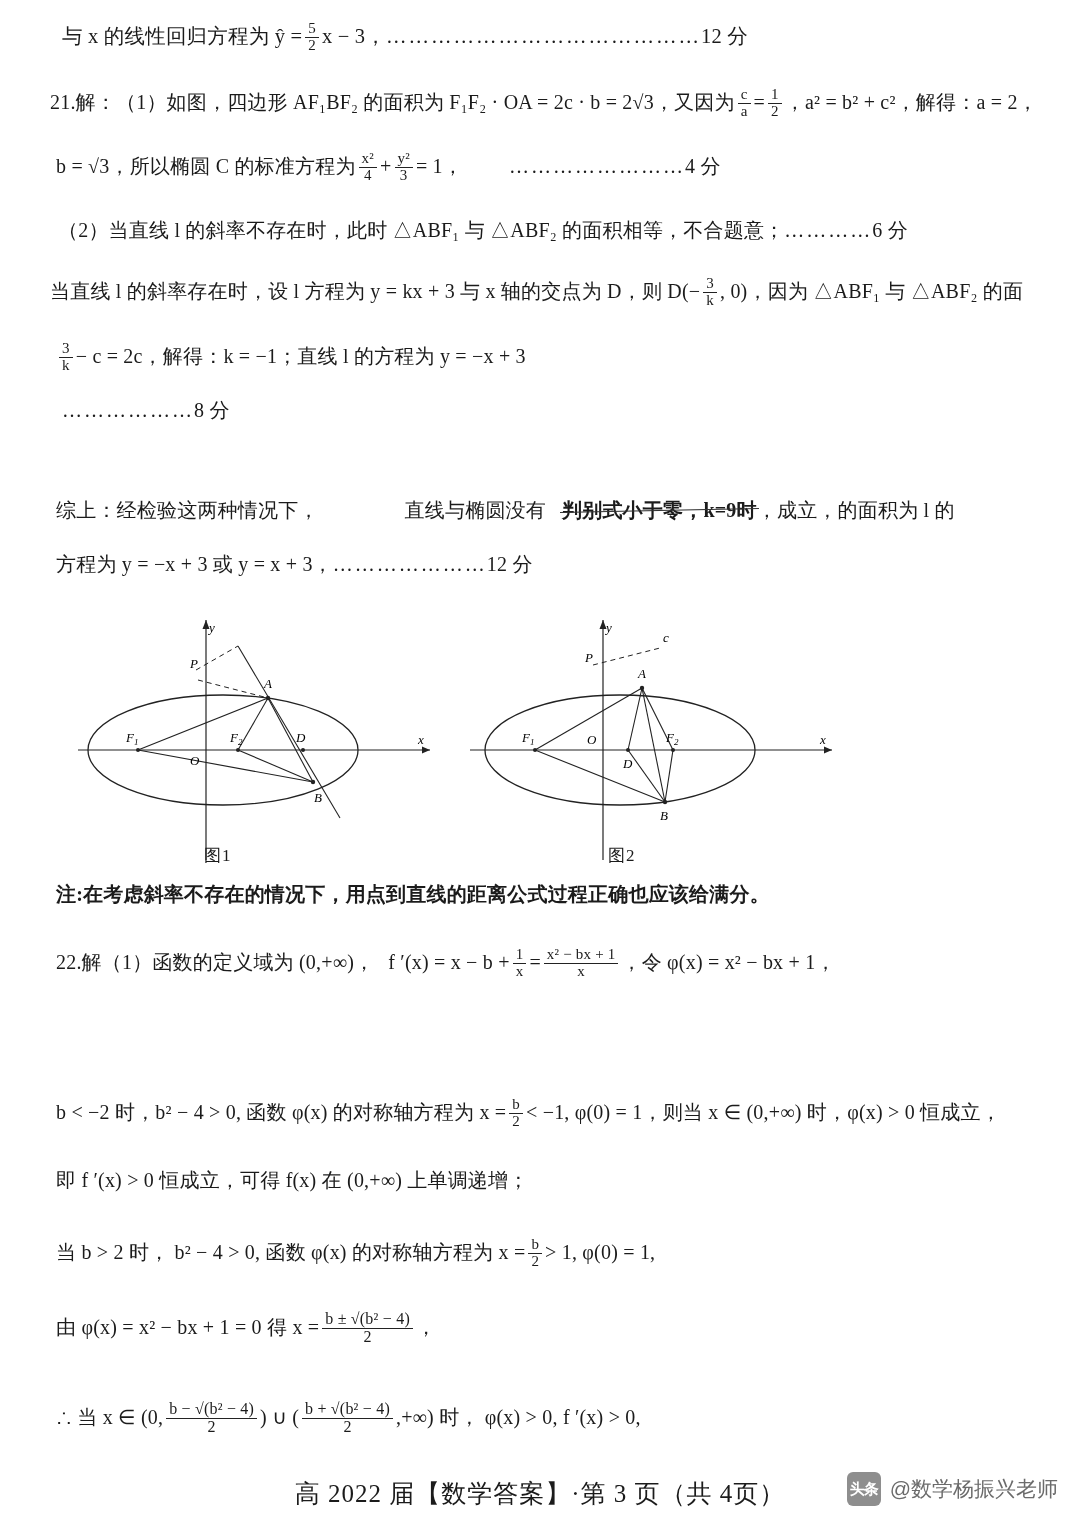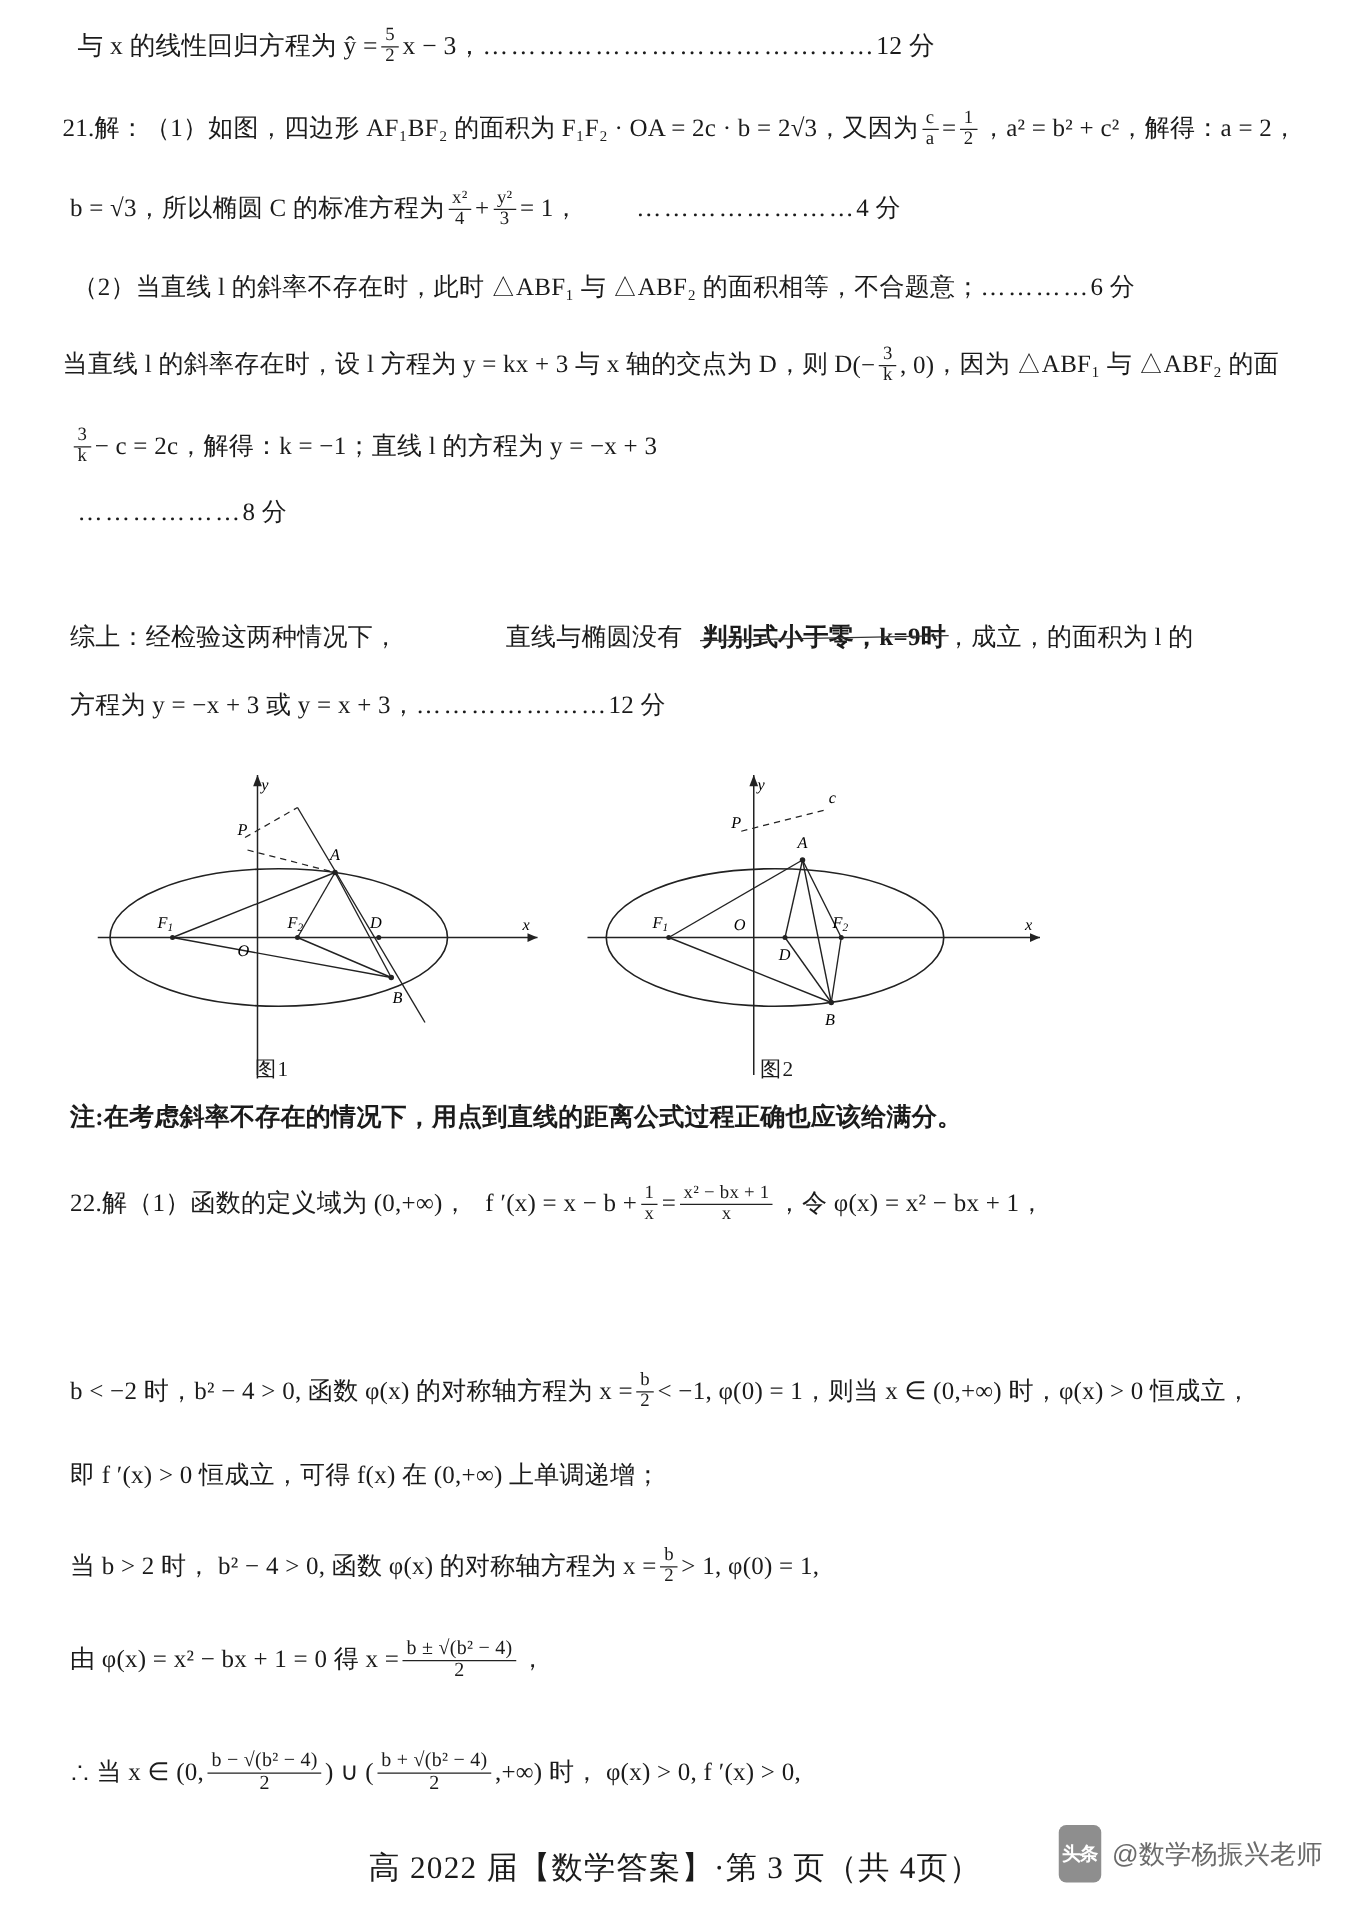--- a/index.html
+++ b/index.html
@@ -46,21 +46,21 @@
   .footer{
     position:absolute;left:0;right:0;bottom:16px;
     text-align:center;font-size:25px;letter-spacing:1px;
   }
   .watermark{
     position:absolute;right:22px;bottom:20px;
     display:flex;align-items:center;gap:9px;
     color:#6b6b6b;font-size:21px;font-family:"Liberation Sans",sans-serif;
   }
   .wm-logo{
-    width:34px;height:46px;border-radius:6px;background:#8e8e8e;
+    width:34px;height:34px;border-radius:6px;background:#8e8e8e;
     color:#fff;font-size:15px;font-weight:bold;
     display:flex;align-items:center;justify-content:center;
     letter-spacing:-1px;
   }
   svg{display:block;}
   .faint{color:#555;}
 </style>
 </head>
 <body>
 

